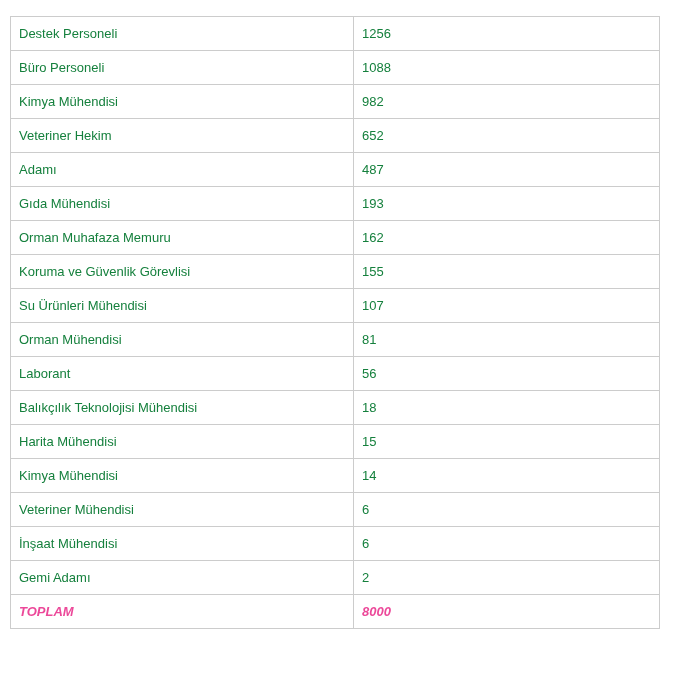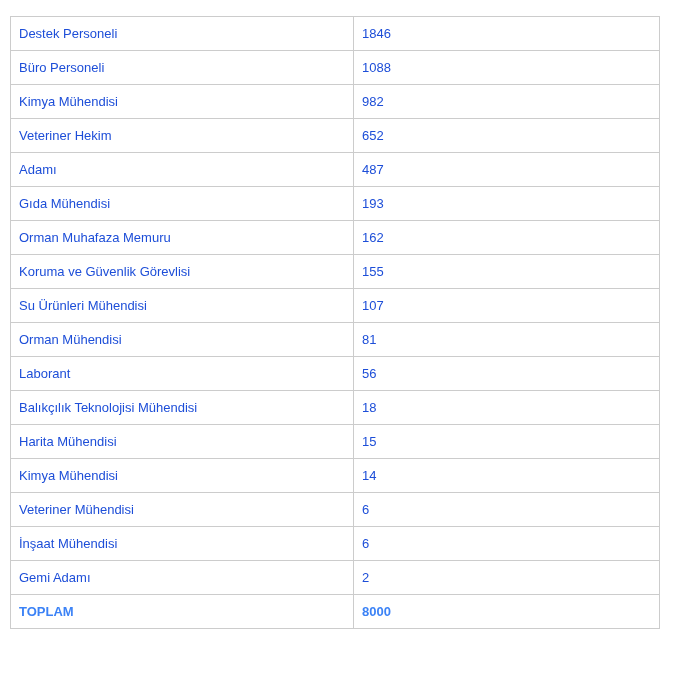--- a/index.html
+++ b/index.html
@@ -24,43 +24,44 @@
   table.data-table {
     width: 100%;
     border-collapse: collapse;
     table-layout: fixed;
   }
   table.data-table td {
     border: 1px solid #cccccc;
     height: 33px;
     padding: 0 8px;
     font-size: 13px;
-    color: #1d4ed8;
+    color: #15803d;
     vertical-align: middle;
     background: #ffffff;
     white-space: nowrap;
     overflow: hidden;
   }
   td.label-cell { width: 326px; }
   td.value-cell { width: auto; }
   tr.total-row td {
     font-weight: bold;
-    color: #3b82f6;
+    color: #ec4899;
+    font-style: italic;
   }
 </style>
 </head>
 <body>
 
 <div class="page">
   <div class="table-wrap">
     <table class="data-table">
       <tbody>
           <tr>
     <td class="label-cell">Destek Personeli</td>
-    <td class="value-cell">1846</td>
+    <td class="value-cell">1256</td>
   </tr>
           <tr>
     <td class="label-cell">Büro Personeli</td>
     <td class="value-cell">1088</td>
   </tr>
           <tr>
     <td class="label-cell">Kimya Mühendisi</td>
     <td class="value-cell">982</td>
   </tr>
           <tr>

